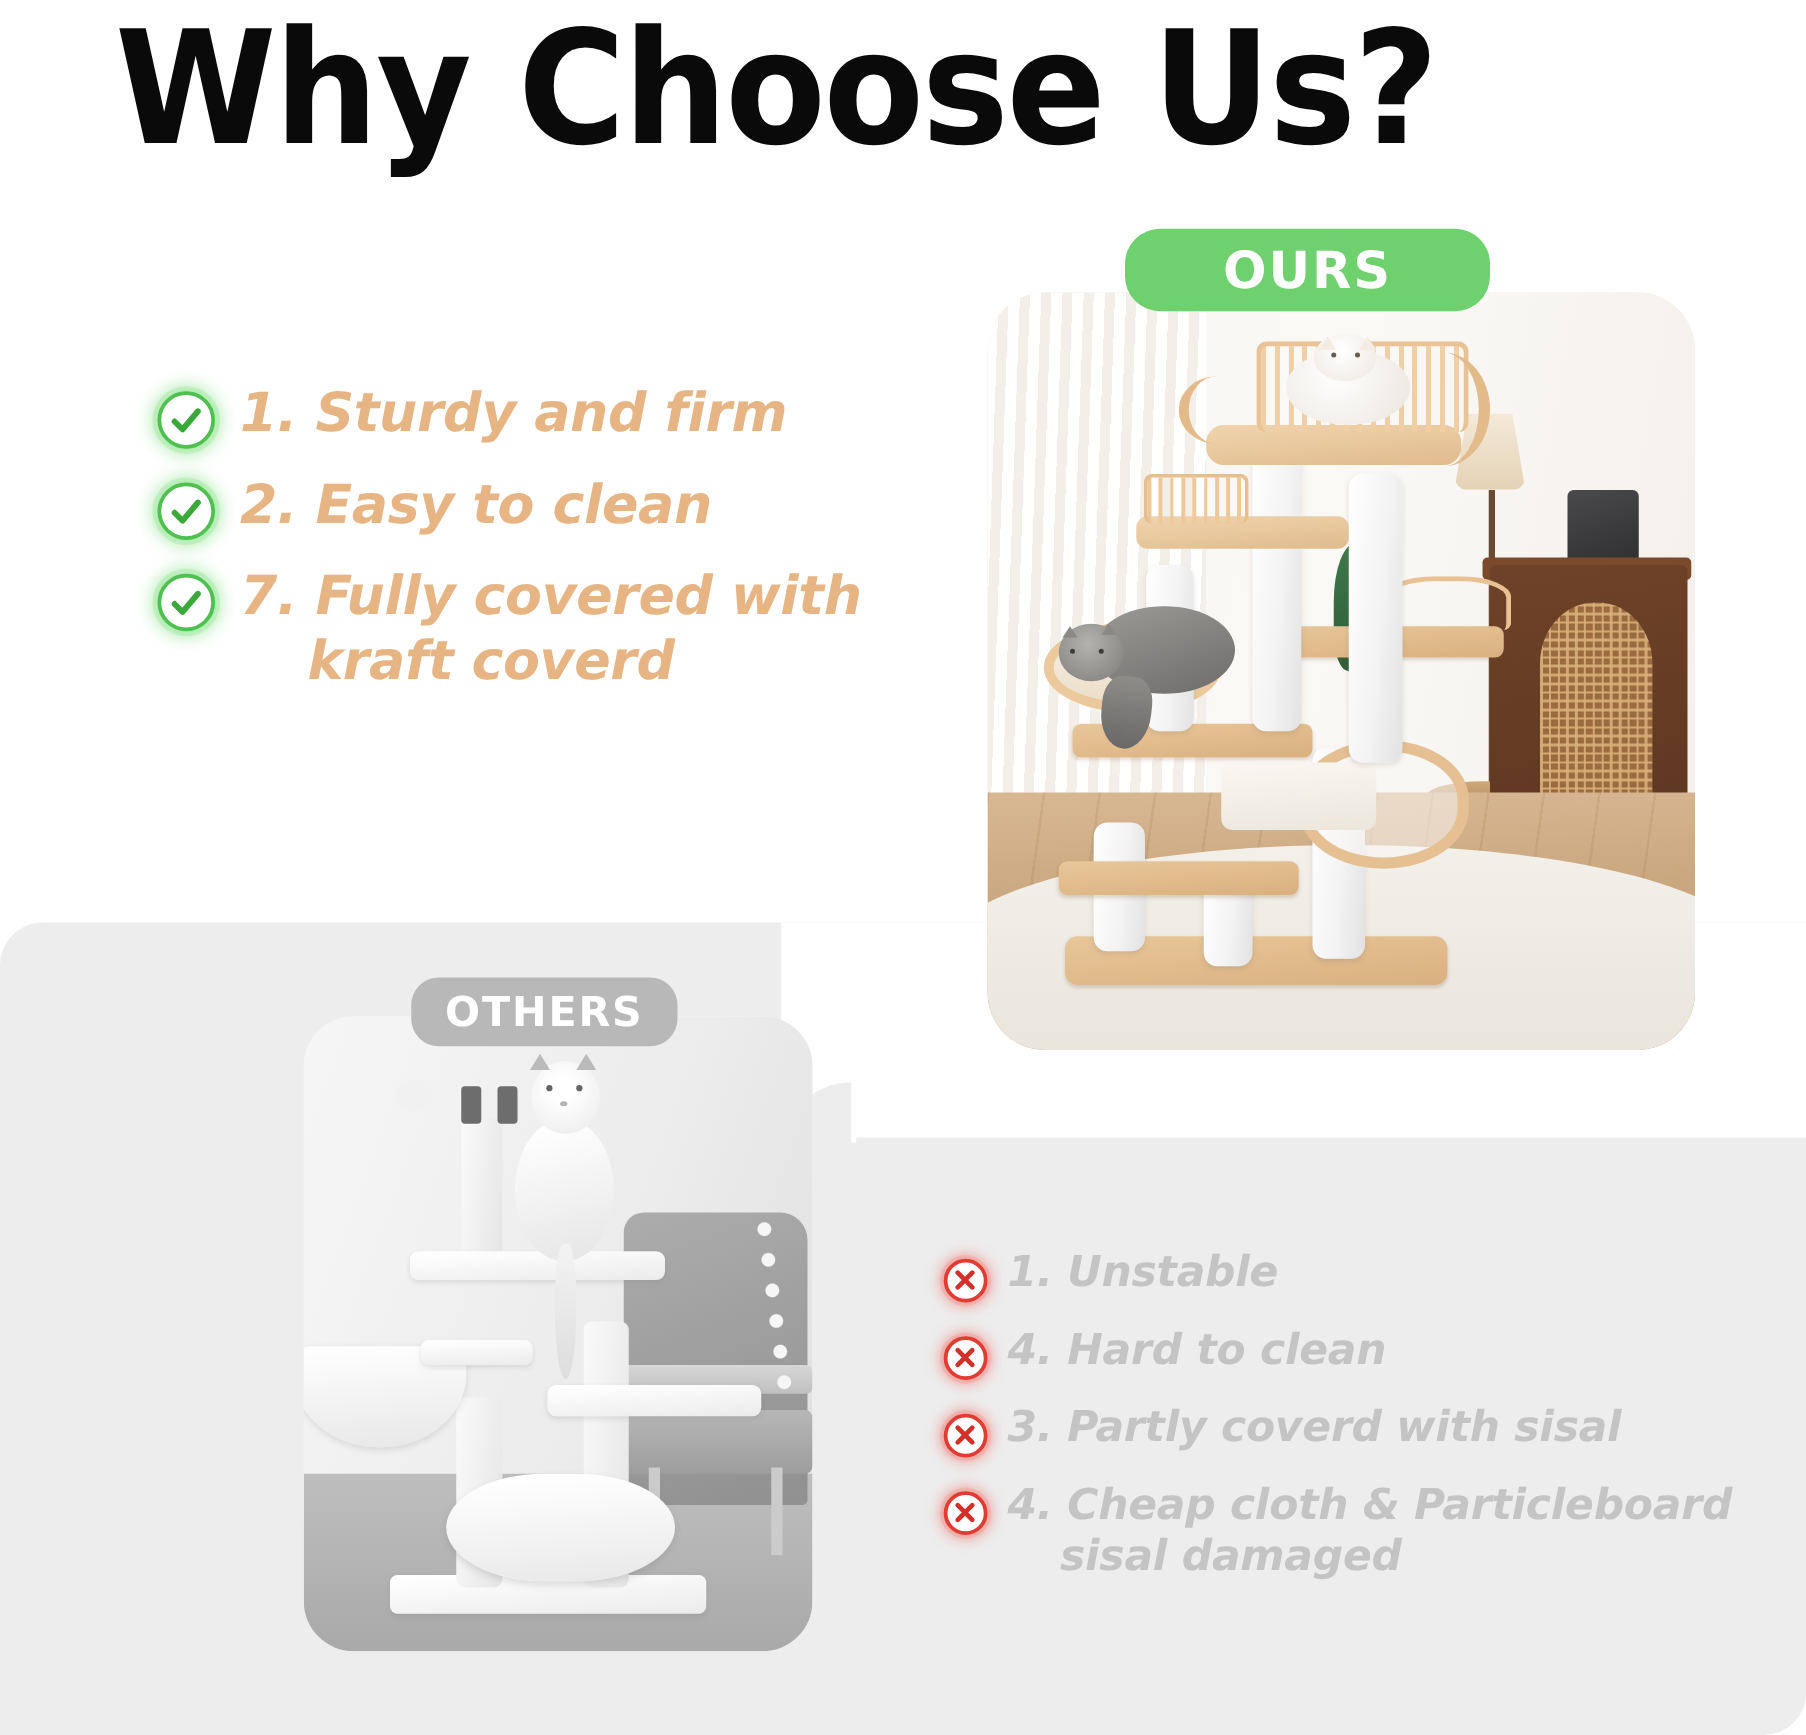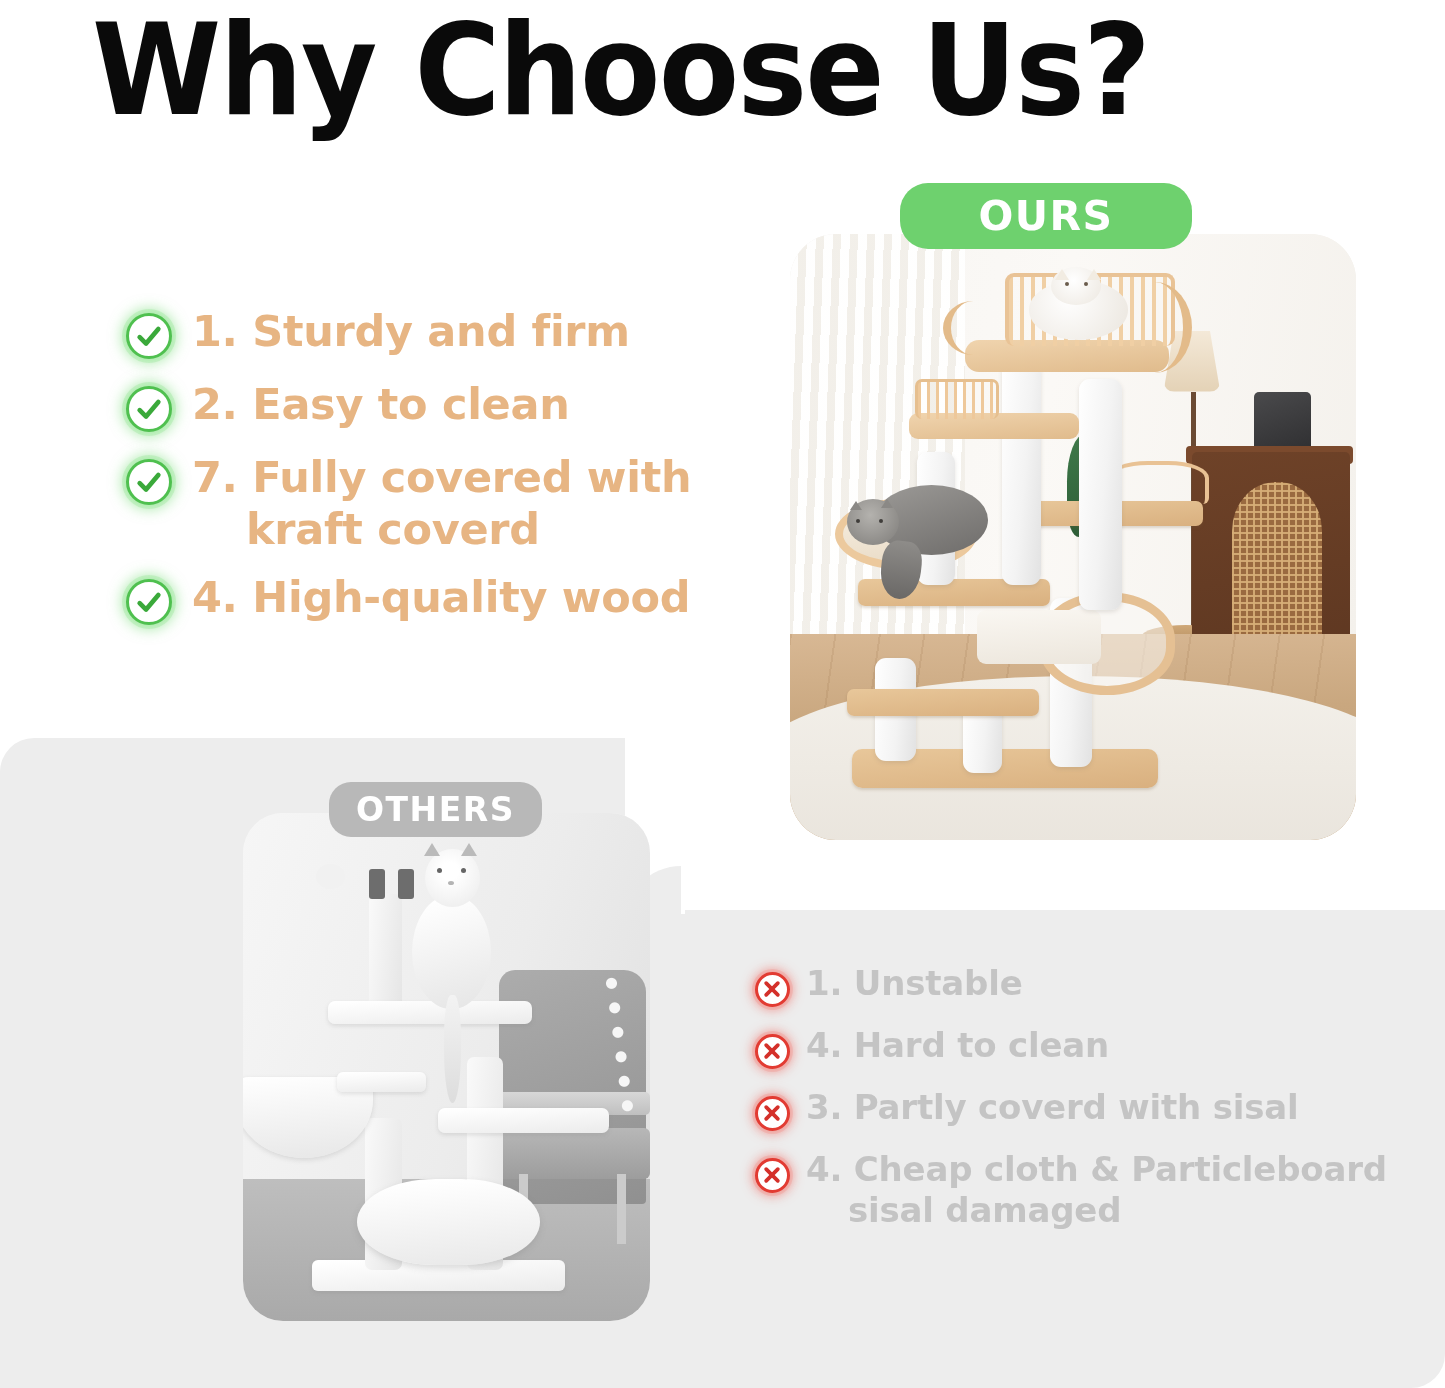--- a/index.html
+++ b/index.html
@@ -102,23 +102,24 @@
     height: 55px;
     background: #b8b8b8;
     font-size: 33px;
     border-radius: 22px;
     z-index: 6;
   }
 
   
   .list {
     position: absolute;
+    font-style: italic;
   }
   .list-pros { left: 122px; top: 305px; width: 640px; }
-  .list-cons { left: 752px; top: 963px; width: 670px; }
+  .list-cons { left: 752px; top: 998px; width: 670px; }
 
   .list-row {
     display: flex;
     align-items: flex-start;
     margin-bottom: 8px;
   }
   .list-pros .list-row { margin-bottom: 15px; }
   .list-cons .list-row { margin-bottom: 16px; }
 
   .icon-wrap {
@@ -447,30 +448,20 @@
             <polyline points="4,13 9.5,18.5 20,6"></polyline>
           </svg>
         </span>
       </span>
       <span class="list-text">
         <span>7. Fully covered with</span>
         <span class="cont">kraft coverd</span>
       </span>
     </div>
 
-    <div class="list-row">
-      <span class="icon-wrap">
-        <span class="check-icon">
-          <svg viewBox="0 0 24 24" fill="none" stroke="#3aa93a" stroke-width="4" stroke-linecap="round" stroke-linejoin="round">
-            <polyline points="4,13 9.5,18.5 20,6"></polyline>
-          </svg>
-        </span>
-      </span>
-      <span class="list-text">4. High-quality wood</span>
-    </div>
 
   </div>
 
   <div class="photo-card photo-others">
     <div class="scene">
       <div class="t-wall"></div>
       <div class="t-floor"></div>
       <div class="t-chair"></div>
       <div class="t-chair-arm"></div>
       <div class="t-chair-seat"></div>

